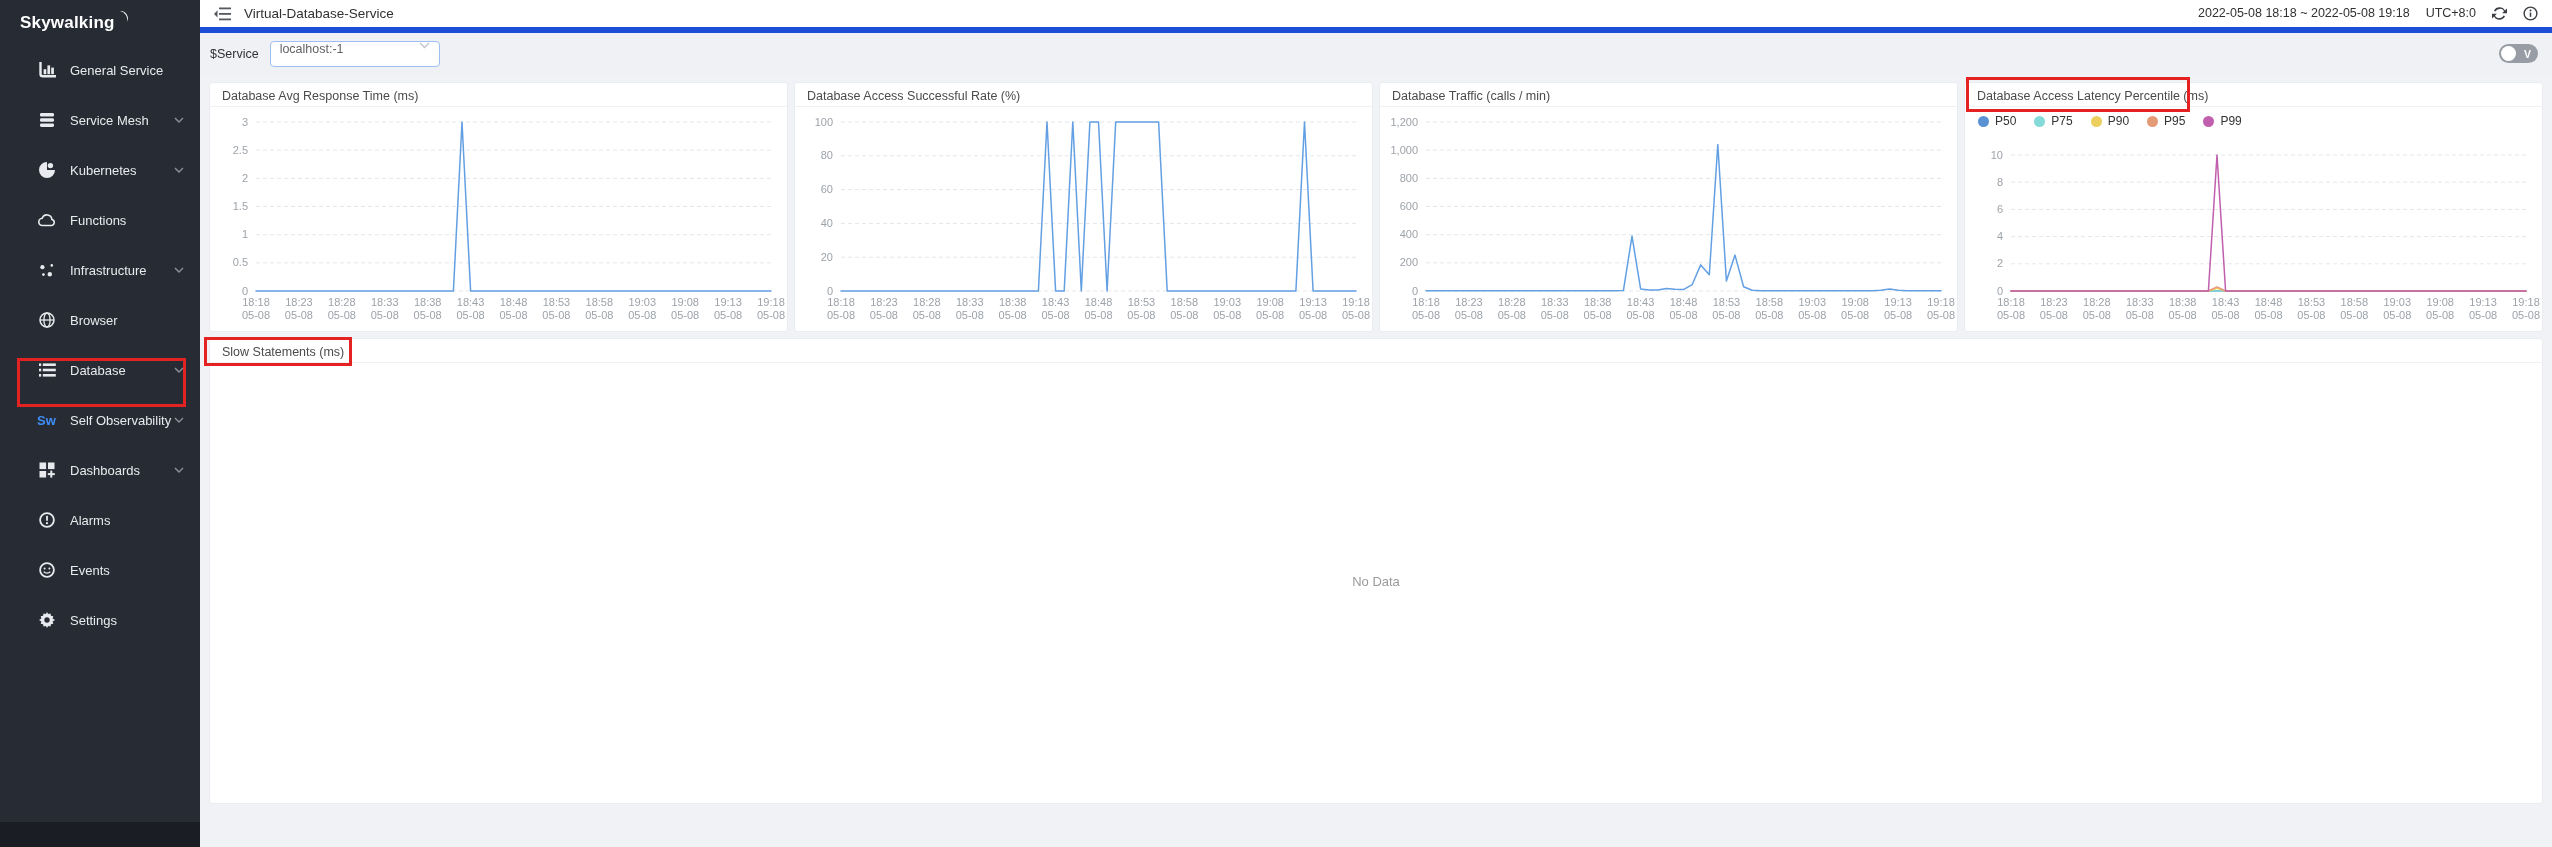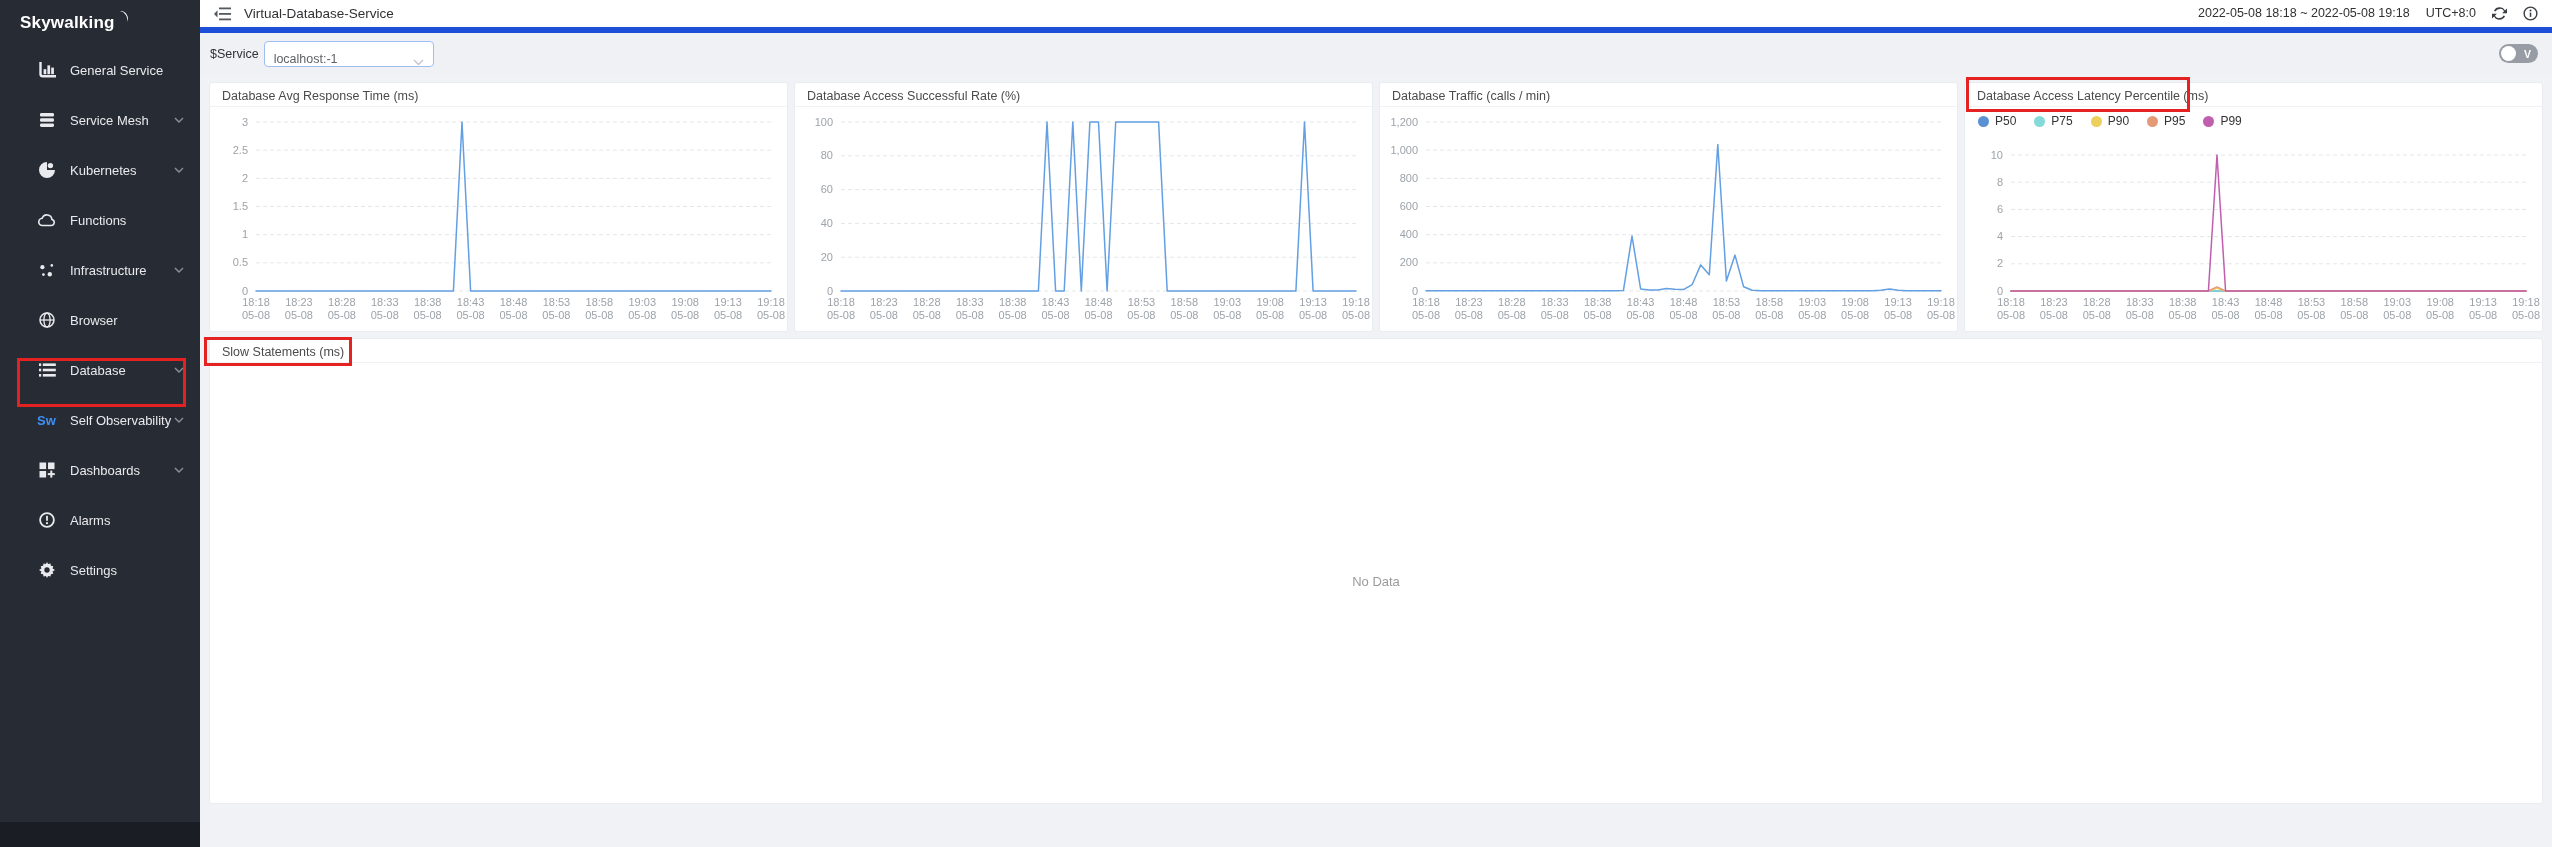--- a/index.html
+++ b/index.html
@@ -23,23 +23,23 @@
   
   .topbar { position:absolute; left:200px; top:0; right:0; height:33px; background:#fff;
     border-bottom:6px solid #1d4ed8; display:flex; align-items:center; padding:0 14px; z-index:4; }
   .topbar-left { display:flex; align-items:center; gap:13px; }
   .page-title { font-size:13.5px; color:#303133; }
   .topbar-right { margin-left:auto; display:flex; align-items:flex-start; gap:16px; color:#303133; font-size:12.5px; }
   .icon-btn { display:flex; align-items:center; cursor:pointer; }
   
   .toolbar { position:absolute; left:200px; top:33px; right:0; height:41px; background:#eff1f4;
     display:flex; align-items:center; padding:0 14px 0 10px; z-index:3; }
-  .service-label { font-size:12.5px; color:#303133; margin-right:5px; }
+  .service-label { font-size:12.5px; color:#303133; margin-right:11px; }
   .service-select { width:170px; height:26px; background:#fff; border:1px solid #9ebff2; border-radius:4px;
-    display:flex; align-items:flex-end; padding:0 9px; font-size:12.5px; color:#606266; cursor:pointer; }
+    display:flex; align-items:flex-start; padding:0 9px; font-size:12.5px; color:#606266; cursor:pointer; }
   .select-chev { margin-left:auto; display:flex; }
   .toggle { margin-left:auto; width:39px; height:19px; border-radius:10px; background:#989ca4; position:relative; cursor:pointer; }
   .toggle-knob { position:absolute; left:2px; top:2px; width:15px; height:15px; border-radius:50%; background:#fff; }
   .toggle-text { position:absolute; right:7px; top:50%; transform:translateY(-50%); color:#fff; font-size:10.5px; font-weight:700; }
   
   .content { position:absolute; left:200px; top:74px; right:0; bottom:0; padding:8px 9px; }
   .charts-row { display:flex; gap:6px; height:250px; }
   .panel { flex:1; min-width:0; background:#fff; border:1px solid #e9ecf0; border-radius:3px; }
   .panel-title { height:24px; line-height:27px; padding:0 12px; font-size:12.5px; color:#4b4b4b;
     border-bottom:1px solid #f1f1f1; white-space:nowrap; overflow:hidden; }
@@ -194,20 +194,31 @@
       </div>
       <div class="nav-item">
         <span class="nav-icon">
           <svg width="16" height="16" viewBox="0 0 16 16">
             <circle cx="8" cy="8" r="6.9" fill="none" stroke="#e8eaed" stroke-width="1.8"></circle>
             <rect x="7.1" y="3.8" width="1.8" height="5" fill="#e8eaed"></rect>
             <circle cx="8" cy="11.2" r="1.1" fill="#e8eaed"></circle>
           </svg>
         </span>
         <span class="nav-label">Alarms</span>
+      </div>
+      <div class="nav-item">
+        <span class="nav-icon">
+          <svg width="16" height="16" viewBox="0 0 16 16">
+            <circle cx="8" cy="8" r="6.9" fill="none" stroke="#e8eaed" stroke-width="1.8"></circle>
+            <circle cx="5.6" cy="6.4" r="1" fill="#e8eaed"></circle>
+            <circle cx="10.4" cy="6.4" r="1" fill="#e8eaed"></circle>
+            <path d="M4.8 9.6a3.6 2.8 0 0 0 6.4 0" fill="none" stroke="#e8eaed" stroke-width="1.4"></path>
+          </svg>
+        </span>
+        <span class="nav-label">Events</span>
       </div>
       <div class="nav-item">
         <span class="nav-icon">
           <svg width="16" height="16" viewBox="0 0 16 16">
             <path fill="#e8eaed" d="M8 0l1.1 2.1 2.4-.7.4 2.4 2.4.4-.7 2.4L16 8l-2.4 1.4.7 2.4-2.4.4-.4 2.4-2.4-.7L8 16l-1.1-2.1-2.4.7-.4-2.4-2.4-.4.7-2.4L0 8l2.4-1.4-.7-2.4 2.4-.4.4-2.4 2.4.7z"></path>
             <circle cx="8" cy="8" r="2.7" fill="#272b33"></circle>
           </svg>
         </span>
         <span class="nav-label">Settings</span>
       </div>

